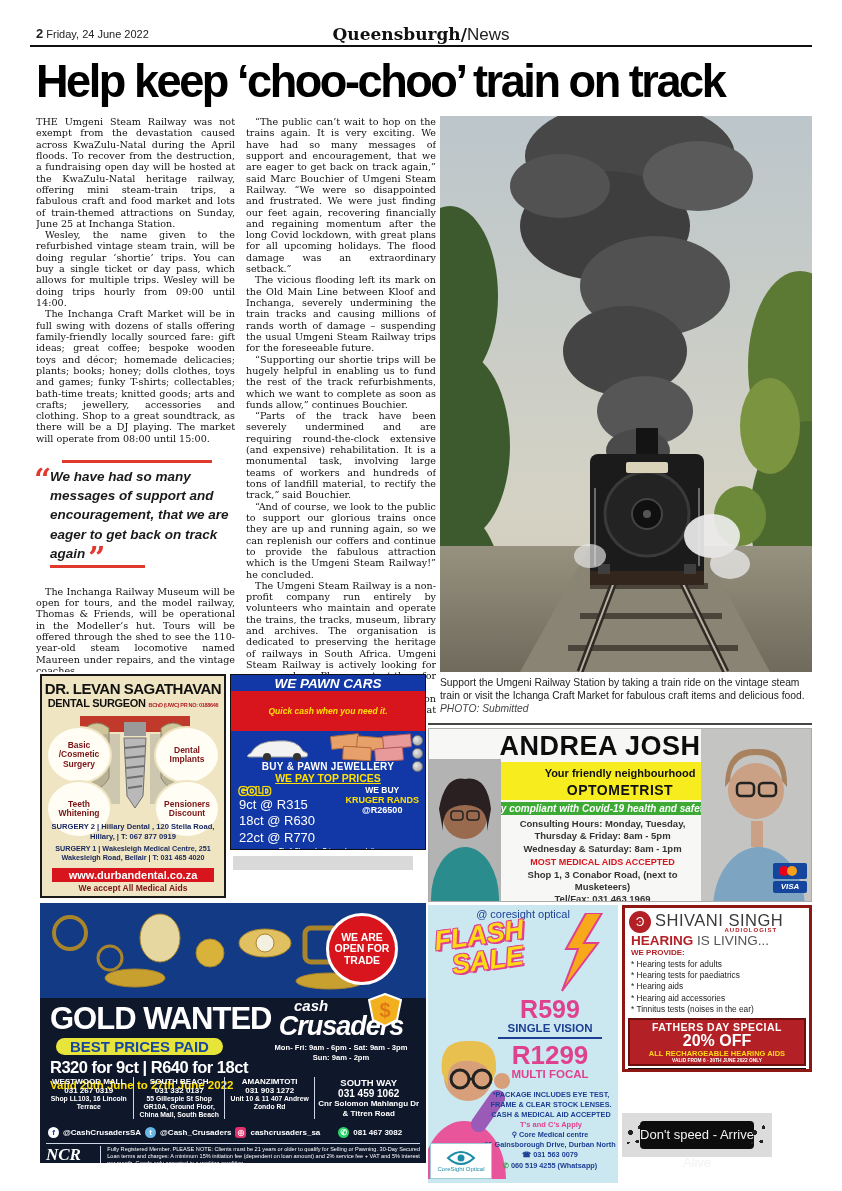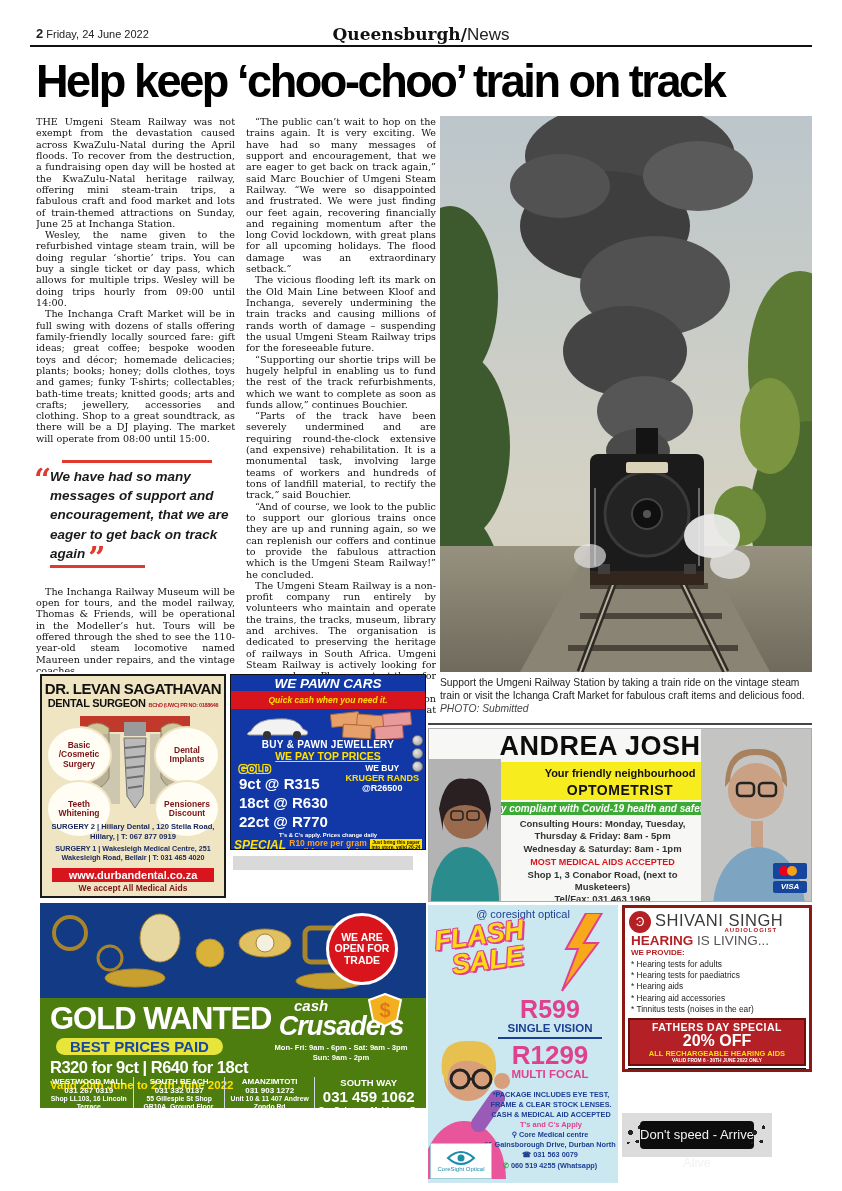--- a/index.html
+++ b/index.html
@@ -54,27 +54,27 @@
   .d-s2 { position:absolute; left:4px; right:4px; top:146px; font-size:7.6px; font-weight:bold; color:#14245c; line-height:1.3; }
   .d-s1 { position:absolute; left:4px; right:4px; top:168px; font-size:7.2px; font-weight:bold; color:#14245c; line-height:1.3; }
   .d-web { position:absolute; left:10px; right:10px; top:192px; background:#d8151c; color:#fff;
            font-size:11px; font-weight:900; padding:1px 0; }
   .d-foot { position:absolute; left:0; right:0; top:207px; font-size:8.5px; font-weight:900; color:#7a1416; }
 
   
   .pawn { position:absolute; left:230px; top:674px; width:196px; height:176px; background:#1238a8; border:1px solid #111;
           font-family:"Liberation Sans",sans-serif; color:#fff; text-align:center; overflow:hidden; }
   .p-title { font-size:13.5px; font-weight:900; font-style:italic; margin-top:1px; }
-  .p-tag { background:#d8151c; color:#ffe000; font-weight:900; font-style:italic; font-size:8.5px; padding:4px; }
+  .p-tag { background:#d8151c; color:#ffe000; font-weight:900; font-style:italic; font-size:8.5px; padding:15px; }
   .p-band { position:relative; height:30px; }
   .p-jew { font-size:10px; font-weight:900; letter-spacing:0.3px; }
   .p-top { font-size:10.5px; font-weight:900; color:#ffe000; text-decoration:underline; }
   .p-grid { display:flex; justify-content:space-between; padding:1px 6px 0 8px; text-align:left; }
   .p-gold { font-size:11px; font-weight:900; color:#1238a8; text-shadow:0 0 2px #ffe000,1px 1px 0 #ffe000,-1px -1px 0 #ffe000,1px -1px 0 #ffe000,-1px 1px 0 #ffe000; }
-  .p-price { font-size:15px; font-weight:700; color:#fff; line-height:1.25; }
+  .p-price { font-size:13px; font-weight:400; color:#fff; line-height:1.25; }
   .p-webuy { font-size:8.5px; font-weight:900; }
   .p-kr { font-size:9px; font-weight:900; color:#ffe000; }
   .p-krp { font-size:9px; font-weight:900; }
   .p-coins { position:absolute; right:2px; top:58px; }
   .coin { width:11px; height:11px; border-radius:50%; background:radial-gradient(circle at 35% 35%, #e8e8e8, #9a9a9a); margin:2px auto; border:1px solid #777; }
   .p-terms { font-size:5.8px; font-weight:bold; margin-top:1px; }
   .p-special { display:flex; align-items:flex-start; padding:1px 3px; text-align:left; }
   .p-sp1 { font-size:12px; font-weight:900; font-style:italic; color:#ffe000; line-height:1; width:52px; }
   .p-sp2 { flex:1; text-align:center; }
   .p-offer { color:#f7a11b; font-size:8.5px; font-weight:900; line-height:1.05; }
@@ -96,21 +96,21 @@
   .o-covid { margin:2px 40px 0 40px; background:#3daa35; color:#fff; font-style:italic; font-weight:900; font-size:10px; padding:1px 0; border-radius:2px; }
   .o-body { margin:3px 115px 0 80px; font-size:9.5px; color:#333; line-height:1.3; font-weight:bold; }
   .o-med { color:#d8151c; font-weight:900; font-size:9px; margin-top:2px; }
   .o-photo { position:absolute; background:#b9b9b9; overflow:hidden; }
   .o-cards { position:absolute; right:4px; bottom:8px; width:34px; }
   .mc { position:relative; height:16px; background:#15459c; border-radius:2px; margin-bottom:2px; }
   .mc i { position:absolute; top:3px; width:10px; height:10px; border-radius:50%; }
   .visa { height:12px; background:#15459c; color:#fff; font-style:italic; font-weight:900; font-size:8px; border-radius:2px; line-height:12px; }
 
   
-  .gold { position:absolute; left:40px; top:903px; width:386px; height:205px; background:#4d7c0f; overflow:hidden;
+  .gold { position:absolute; left:40px; top:903px; width:386px; height:260px; background:#0f172a; overflow:hidden;
           font-family:"Liberation Sans",sans-serif; color:#fff; }
   .g-badge { position:absolute; right:28px; top:10px; width:72px; height:72px; border-radius:50%; background:#d8151c;
              border:3px solid #fff; display:flex; align-items:center; justify-content:center; text-align:center;
              font-size:10.5px; font-weight:900; line-height:1.1; z-index:3; }
   .g-main { position:absolute; left:10px; top:98px; width:230px; }
   .g-title { font-size:31px; font-weight:900; letter-spacing:-1px; white-space:nowrap; }
   .g-pill { display:inline-block; background:#e8e53a; color:#17479e; font-weight:900; font-size:15px; padding:0 14px; border-radius:9px; margin:1px 0 3px 6px; }
   .g-prices { font-size:16.5px; font-weight:900; letter-spacing:-0.5px; }
   .g-valid { color:#ffe000; font-weight:900; font-size:11.5px; margin-top:2px; }
   .g-brand { position:absolute; right:10px; top:96px; width:150px; text-align:center; }
@@ -493,21 +493,21 @@
         <div class="g-sphone">031 332 0137</div>
         <div class="g-saddr">55 Gillespie St Shop GR10A, Ground Floor, China Mall, South Beach</div>
       </div>
       <div class="g-store">
         <div class="g-sname">AMANZIMTOTI</div>
         <div class="g-sphone">031 903 1272</div>
         <div class="g-saddr">Unit 10 &amp; 11 407 Andrew Zondo Rd</div>
       </div>
       <div class="g-store">
         <div class="g-sname4">SOUTH WAY</div>
-        <div class="g-sphone" style="font-size:15px">031 459 1062</div>
+        <div class="g-sphone" style="font-size:10px">031 459 1062</div>
         <div class="g-saddr" style="font-size:8px;font-weight:900">Cnr Solomon Mahlangu Dr &amp; Titren Road</div>
       </div>
     </div>
     <div class="g-social">
       <span class="soc-ic">f</span>
       <span>@CashCrusadersSA</span>
       <span class="soc-ic" style="background:#6ab8e8;color:#fff">t</span>
       <span>@Cash_Crusaders</span>
       <span class="soc-ic" style="background:#e1306c;color:#fff;border-radius:3px">◎</span>
       <span>cashcrusaders_sa</span>

